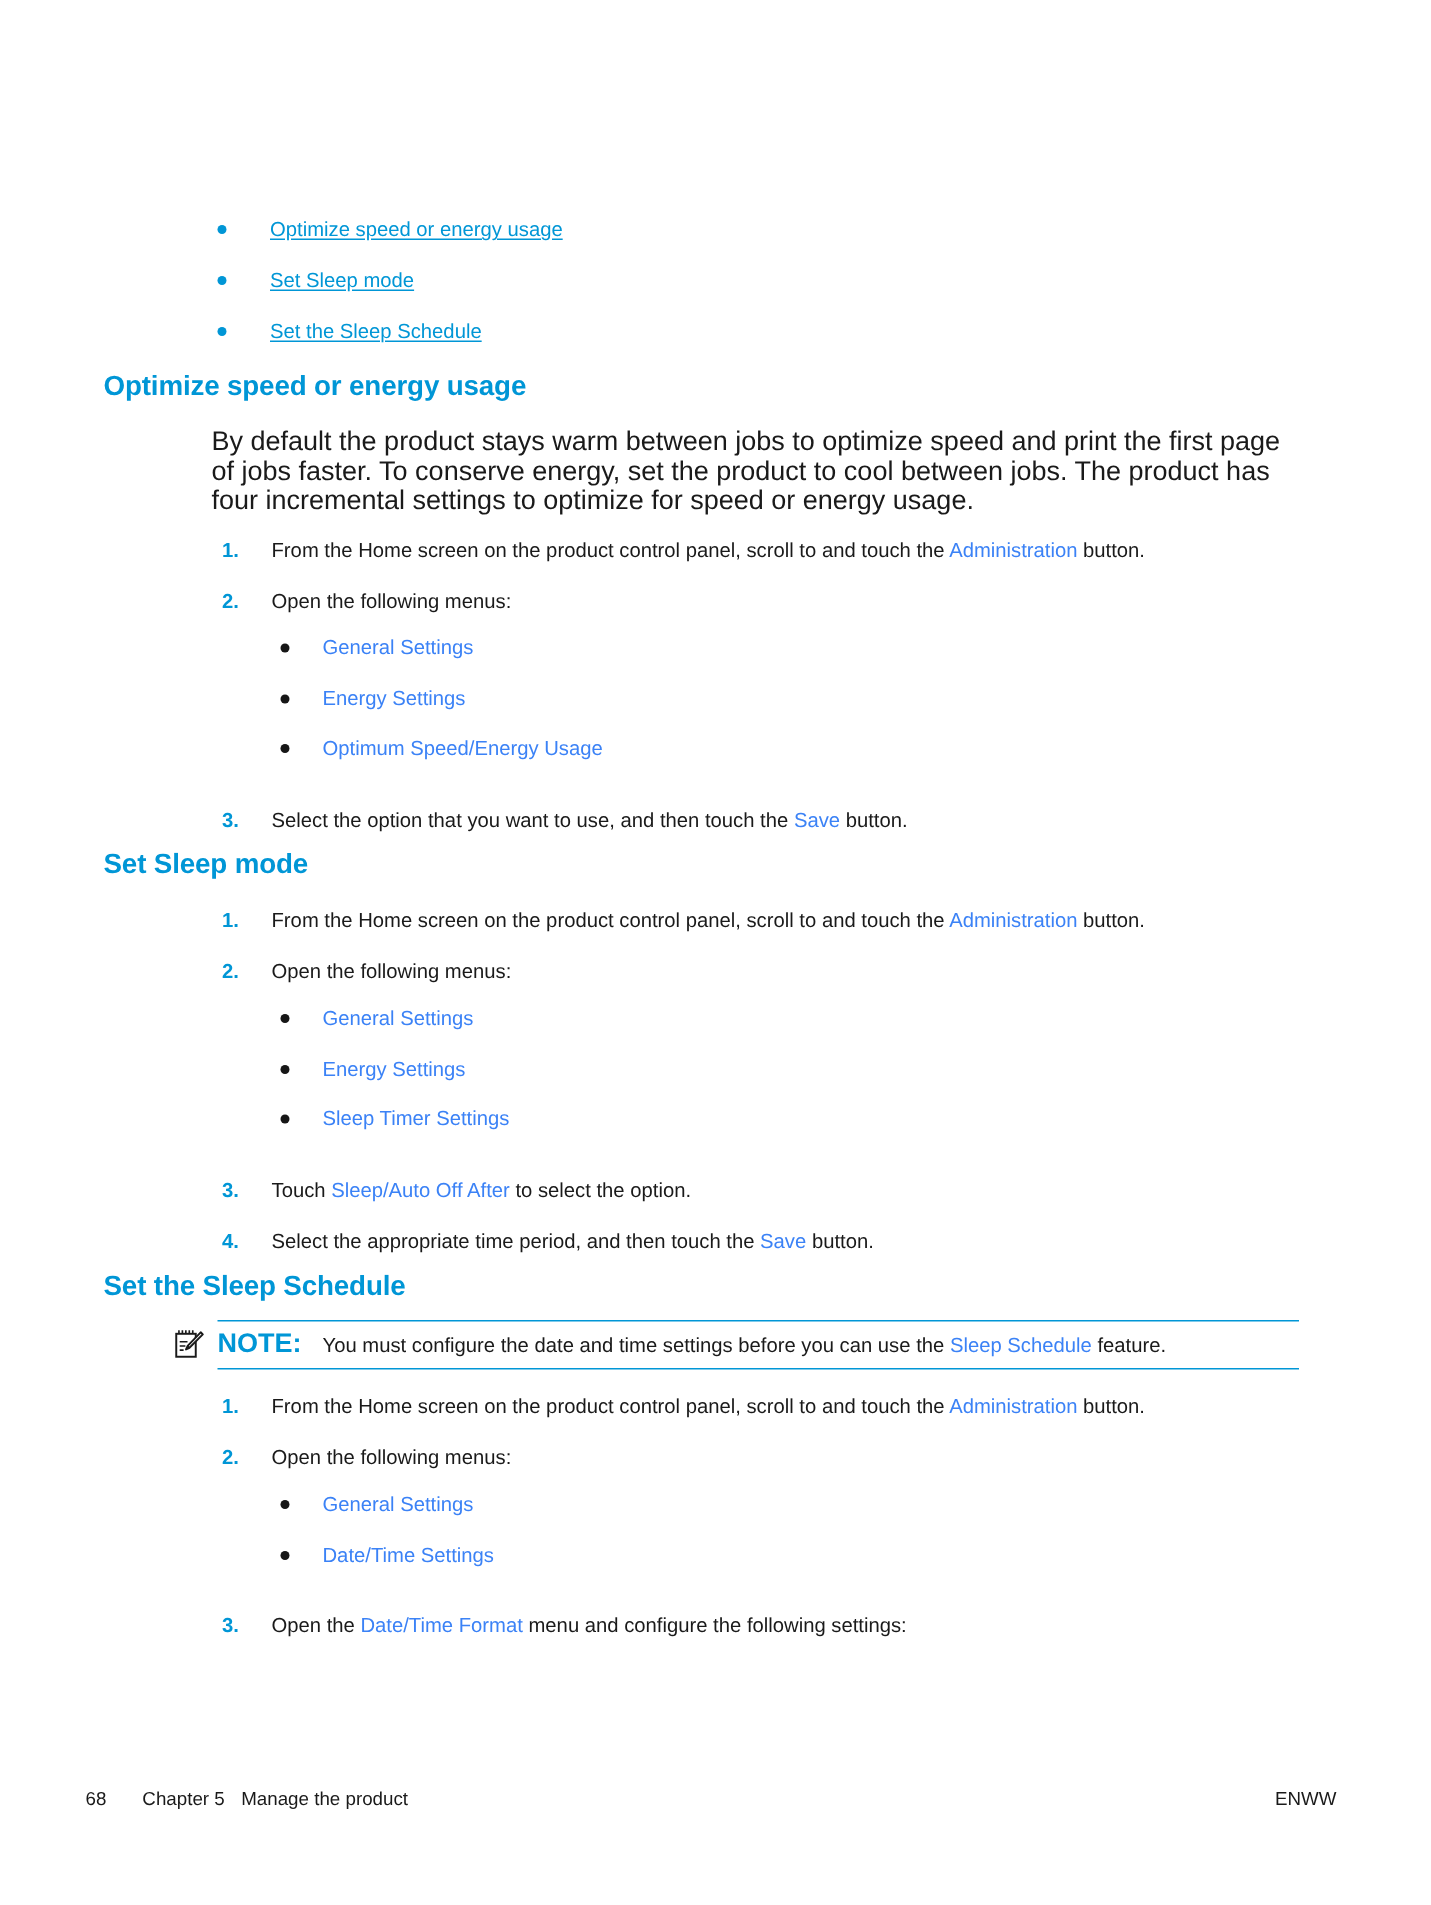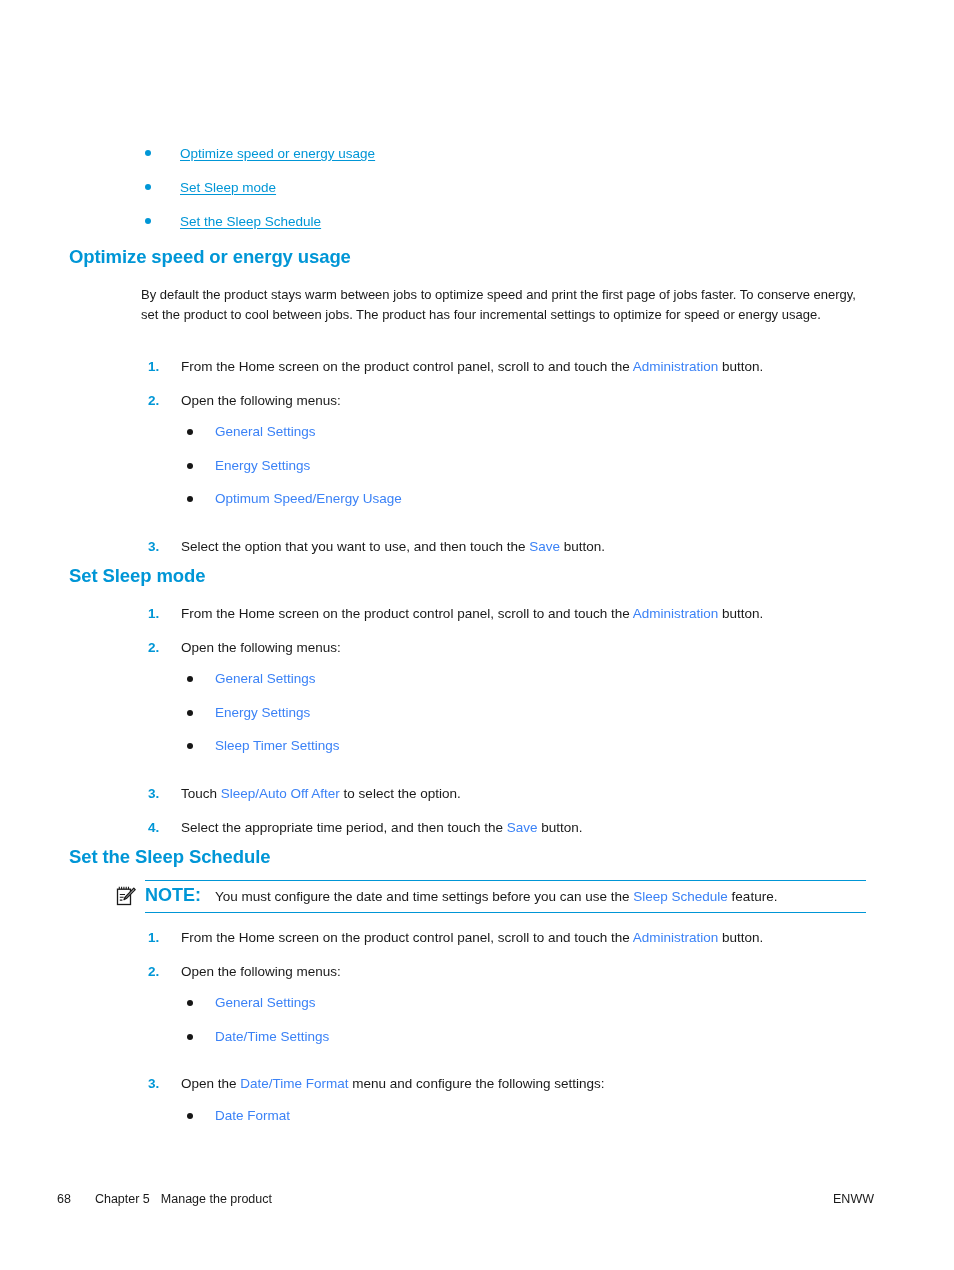--- a/index.html
+++ b/index.html
@@ -74,21 +74,21 @@
   }
   #h-optimize { top: 246px; }
   #h-sleepmode { top: 565px; }
   #h-schedule { top: 846px; }
 
   
   .body-para {
     position: absolute;
     left: 141px;
     width: 726px;
-    font-size: 13px;
+    font-size: 18px;
     line-height: 19.7px;
     color: #1a1a1a;
   }
   #p-intro { top: 285px; }
 
   
   .steps {
     position: absolute;
     left: 141px;
     width: 730px;
@@ -186,21 +186,21 @@
   .footer-left {
     position: absolute;
     left: 57px;
     top: 0;
     white-space: pre;
   }
   .footer-pageno { margin-right: 24px; }
   .footer-chapter { margin-right: 11px; }
   .footer-right {
     position: absolute;
-    right: 80px;
+    right: 63px;
     top: 0;
   }
 </style>
 </head>
 <body>
 
 <div class="page">
 
 
   <div class="xref-list">
@@ -331,24 +331,20 @@
           <span class="sub-bullet"></span>
           <span class="ui-term">Date/Time Settings</span>
         </div>
       </div>
     </div>
 
     <div class="step">
       <span class="step-num">3.</span>
       <span>Open the </span><span class="ui-term">Date/Time Format</span><span> menu and configure the following settings:</span>
       <div class="sublist">
-        <div class="subitem">
-          <span class="sub-bullet"></span>
-          <span class="ui-term">Date Format</span>
-        </div>
       </div>
     </div>
   </div>
 
   <div class="footer">
     <div class="footer-left"><span class="footer-pageno">68</span><span class="footer-chapter">Chapter 5</span><span>Manage the product</span></div>
     <div class="footer-right">ENWW</div>
   </div>
 
 </div>

